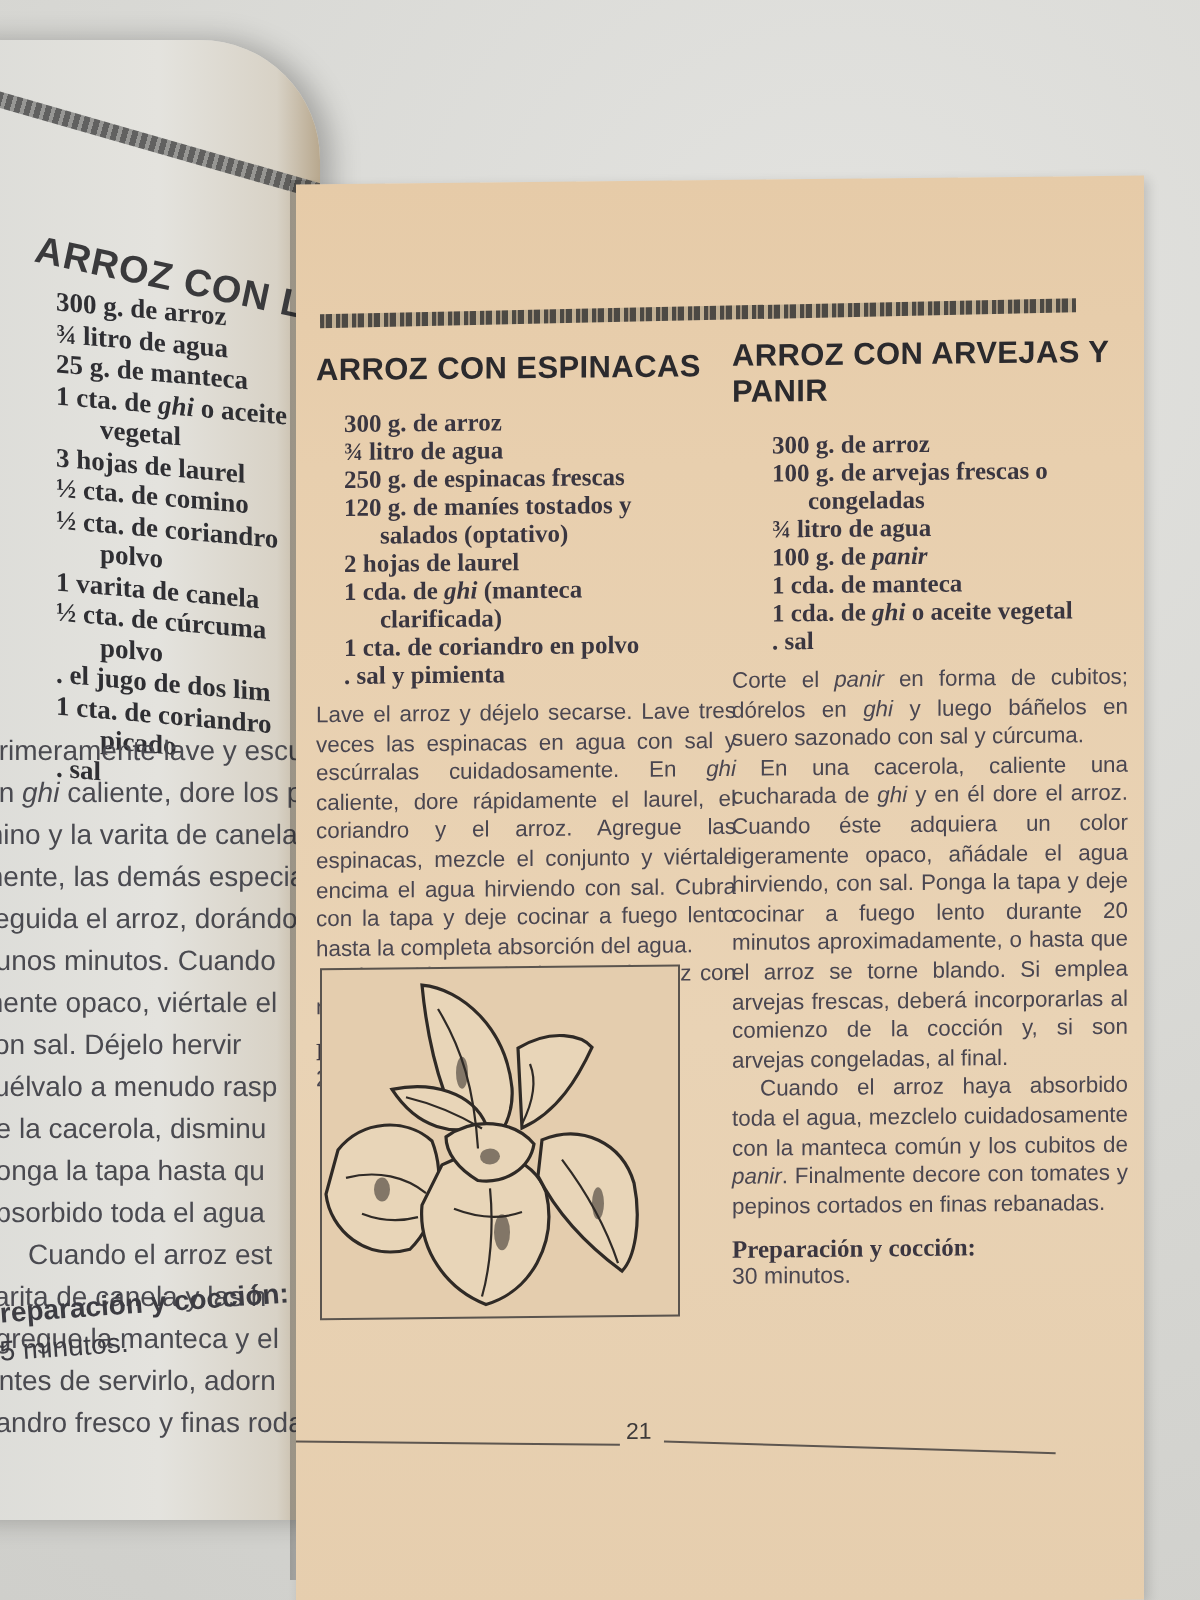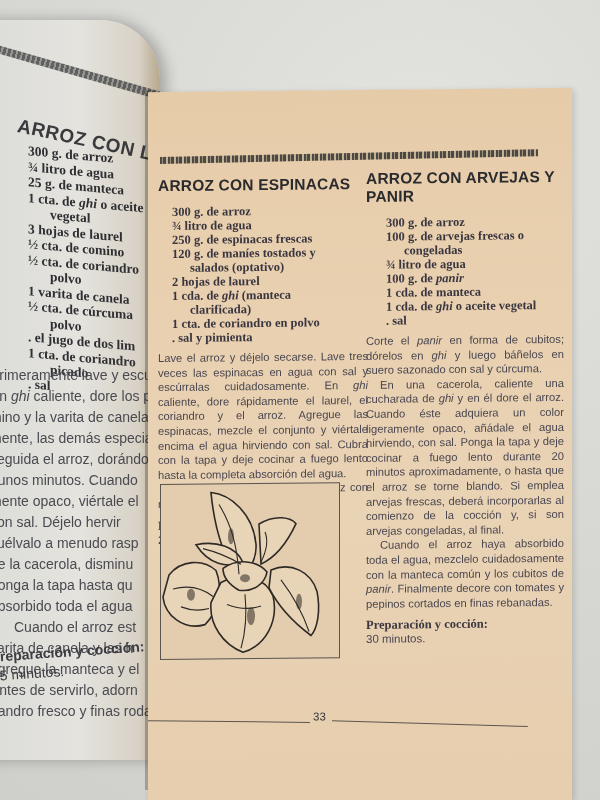--- a/index.html
+++ b/index.html
@@ -230,14 +230,14 @@
         <p>Cuando el arroz haya absorbido toda el agua, mezclelo cuidadosamente con la manteca común y los cubitos de <i>panir</i>. Finalmente decore con tomates y pepinos cortados en finas rebanadas.</p>
       </div>
     <div class="prep-label">Preparación y cocción:</div>
     <div class="prep-value">30 minutos.</div>
   </div>
 
   <div class="footer-line" style="left:0px;">
     <div class="l"></div>
     <div class="r"></div>
   </div>
-  <div class="page-number">33</div>
+  <div class="page-number">21</div>
 </div>
 
 </body></html>

